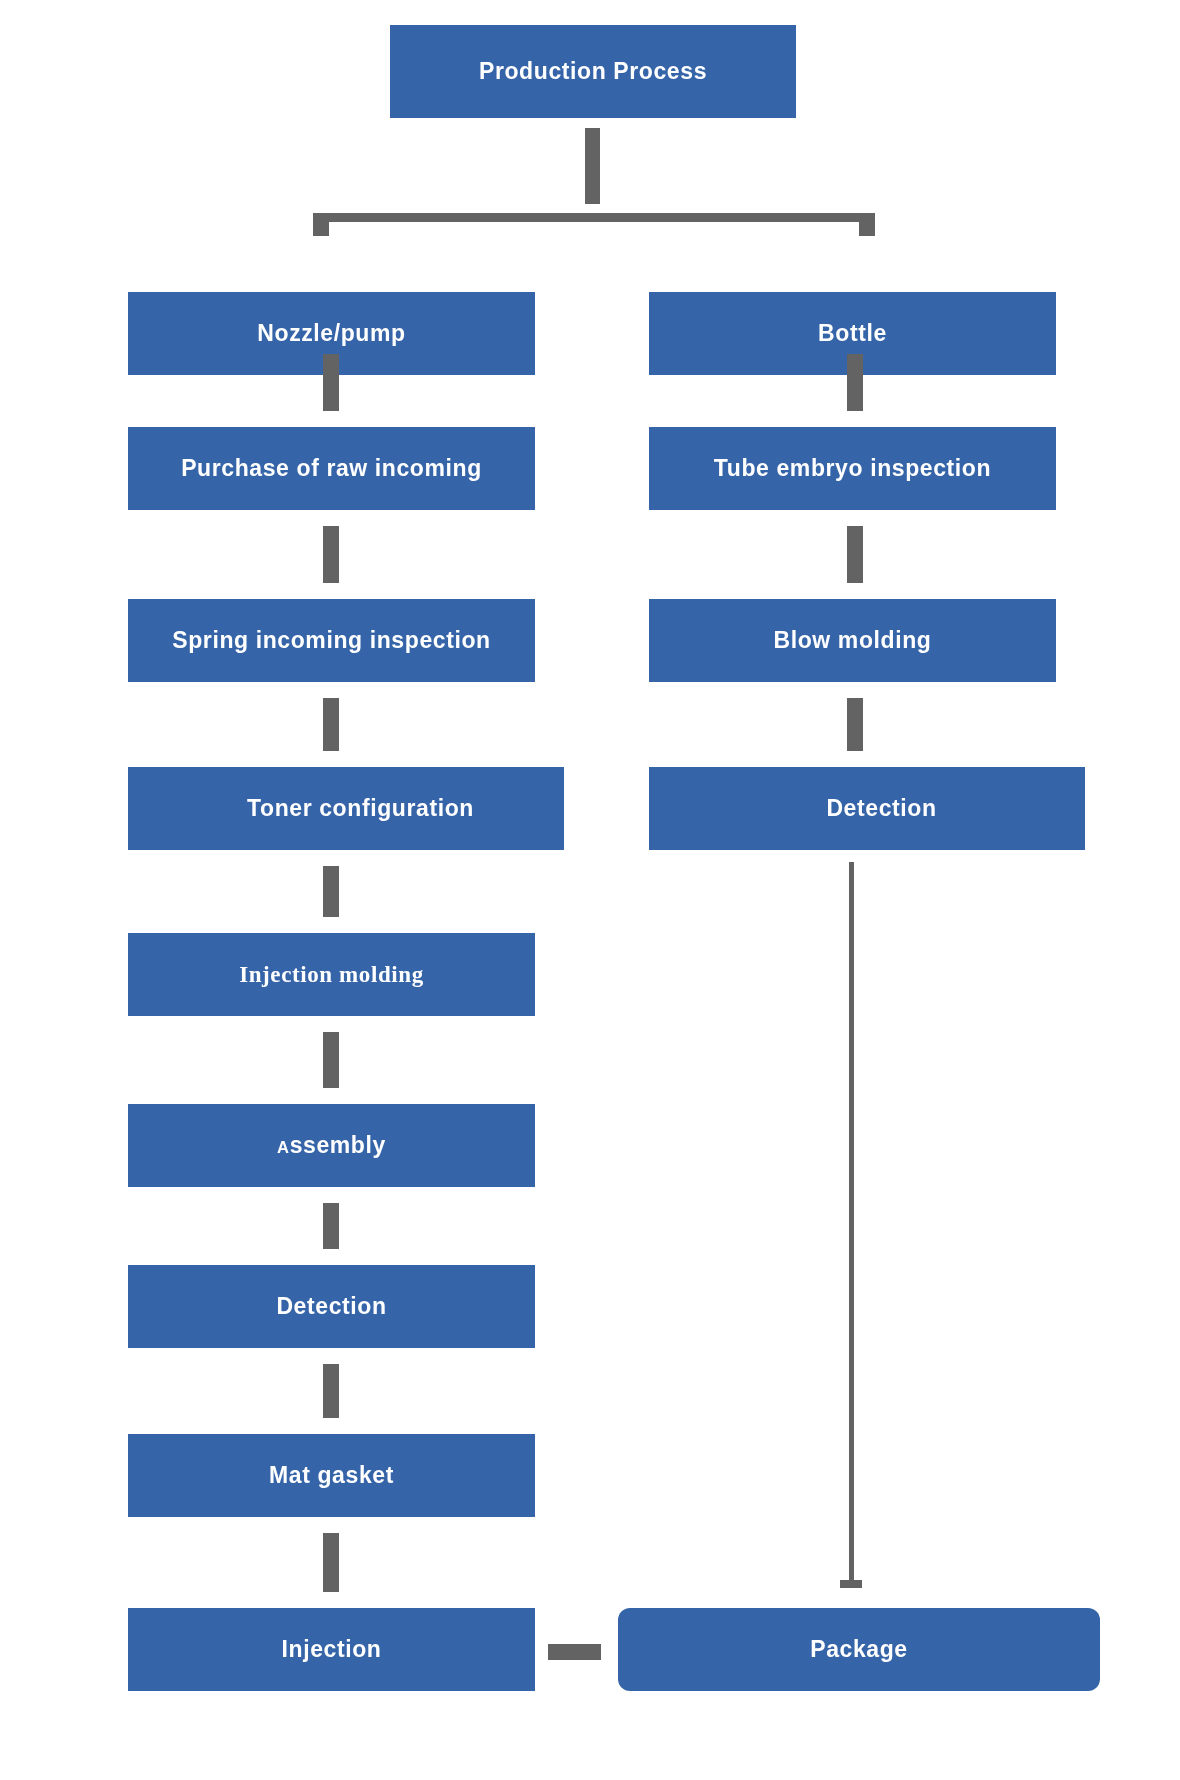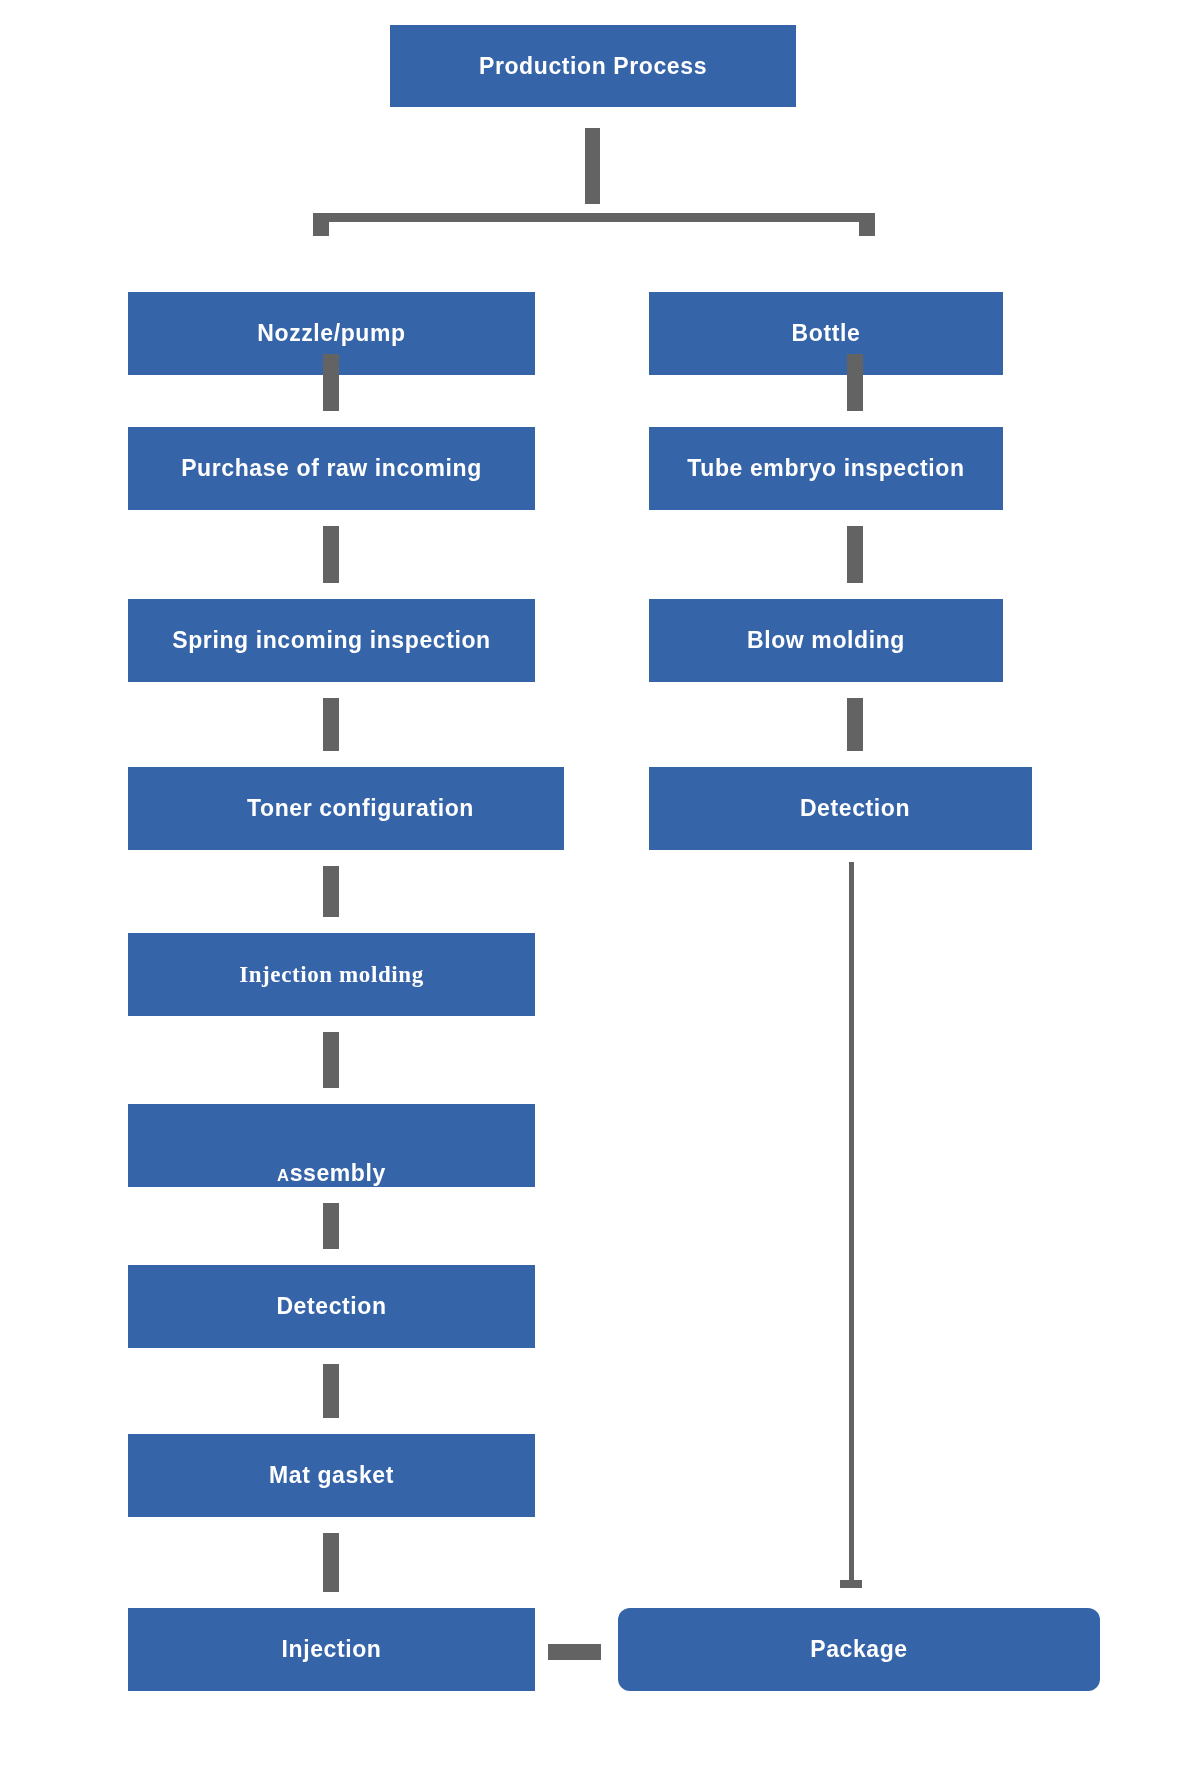--- a/index.html
+++ b/index.html
@@ -23,25 +23,25 @@
     letter-spacing: 0.6px;
     text-align: center;
   }
   .node .label { display: block; }
   .node--smallcap .label::first-letter { font-size: 0.72em; }
   .conn {
     position: absolute;
     background: var(--connector, #636363);
   }
   
-  .n-title   { left: 390px; top: 25px;   width: 406px; height: 82px; }
+  .n-title   { left: 390px; top: 25px;   width: 406px; height: 93px; }
   .col-l     { left: 128px; width: 407px; height: 83px; }
-  .col-r     { left: 649px; width: 354px; height: 83px; }
+  .col-r     { left: 649px; width: 407px; height: 83px; }
   .r1 { top: 255px; margin-top: 37px; }  .r2 { top: 427px; }  .r3 { top: 599px; }
-  .r4 { top: 767px; padding-left: 29px; }  .r5 { top: 933px; font-family: Liberation Serif, serif; }  .r6 { top: 1104px; align-items: flex-end; }
+  .r4 { top: 767px; padding-left: 29px; }  .r5 { top: 933px; font-family: Liberation Serif, serif; }  .r6 { top: 1104px; }
   .r7 { top: 1265px; } .r8 { top: 1434px; } .r9 { top: 1608px; }
   .n-package { left: 618px; top: 1608px; width: 482px; height: 83px; border-radius: 12px; }
 </style>
 </head>
 <body>
 
 <div class="canvas">
 
   <div class="node n-title">
     <span class="label">Production Process</span>

